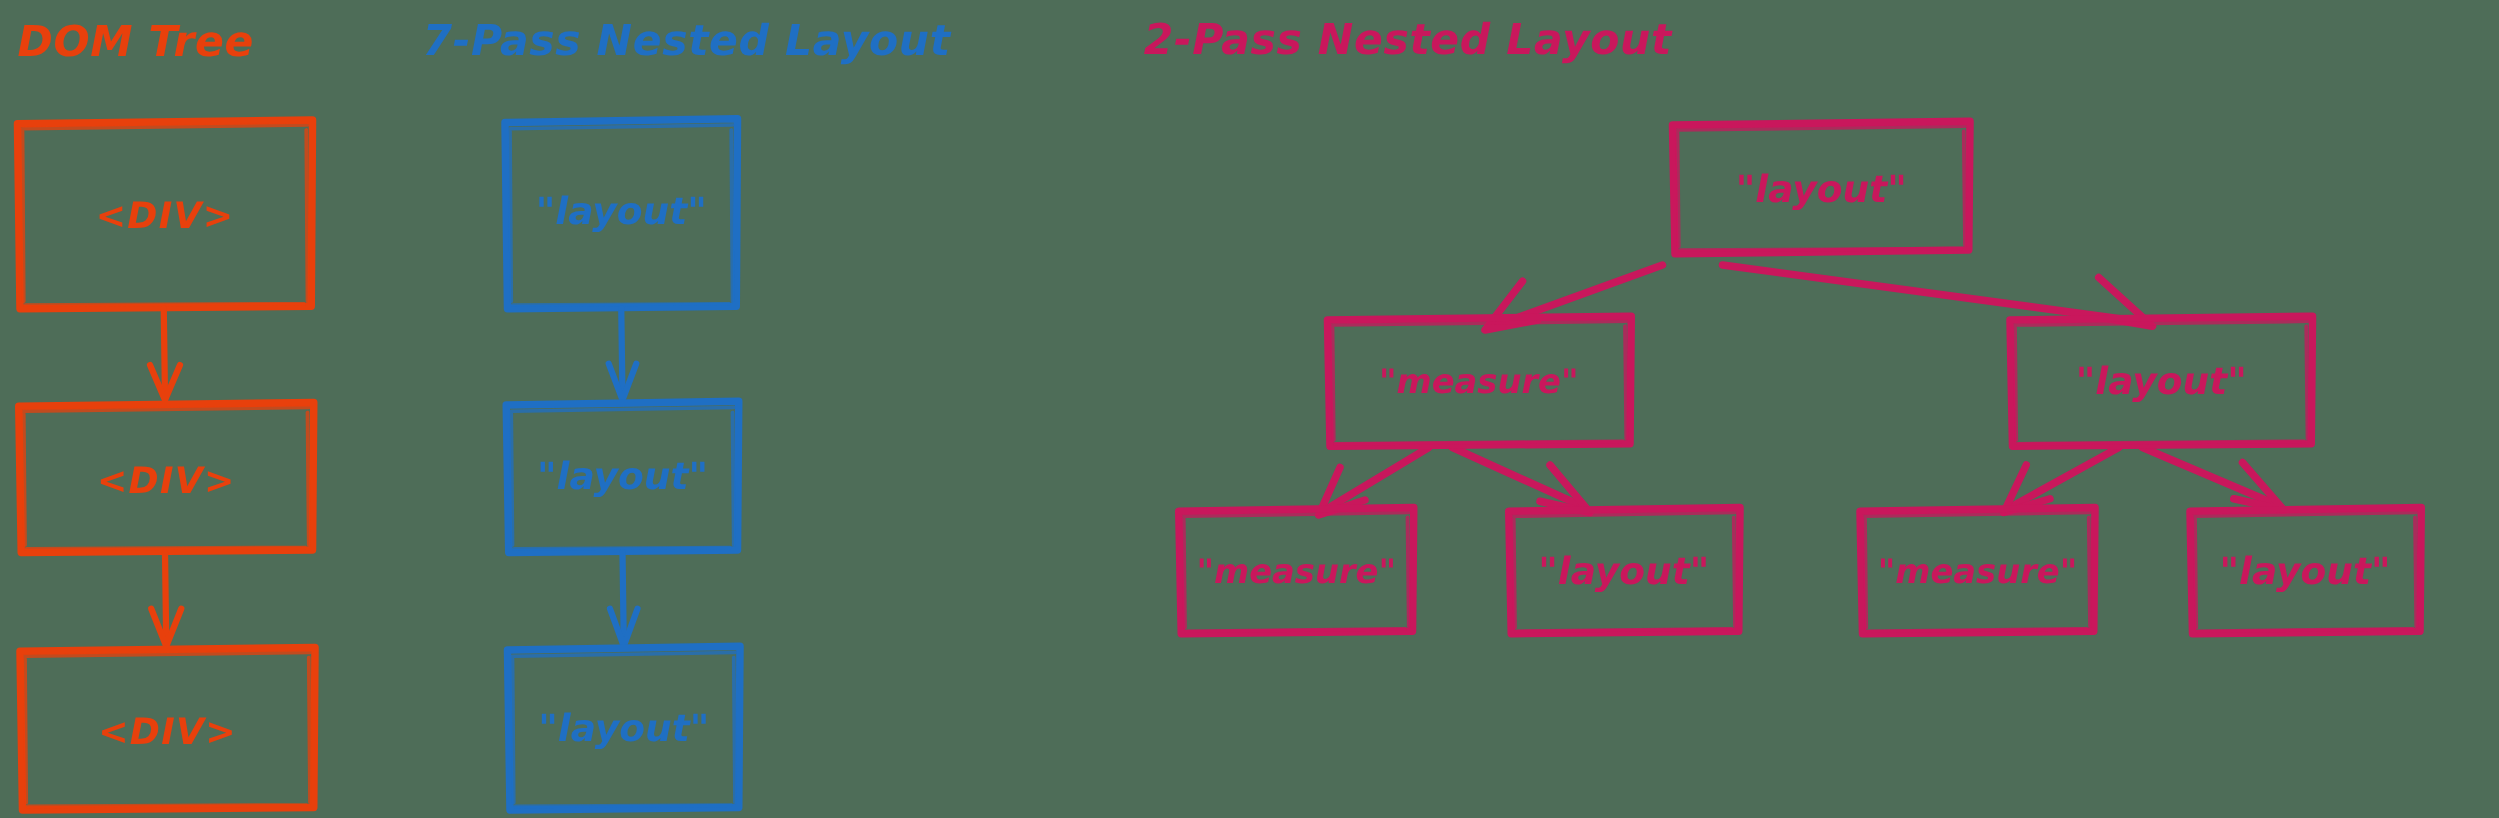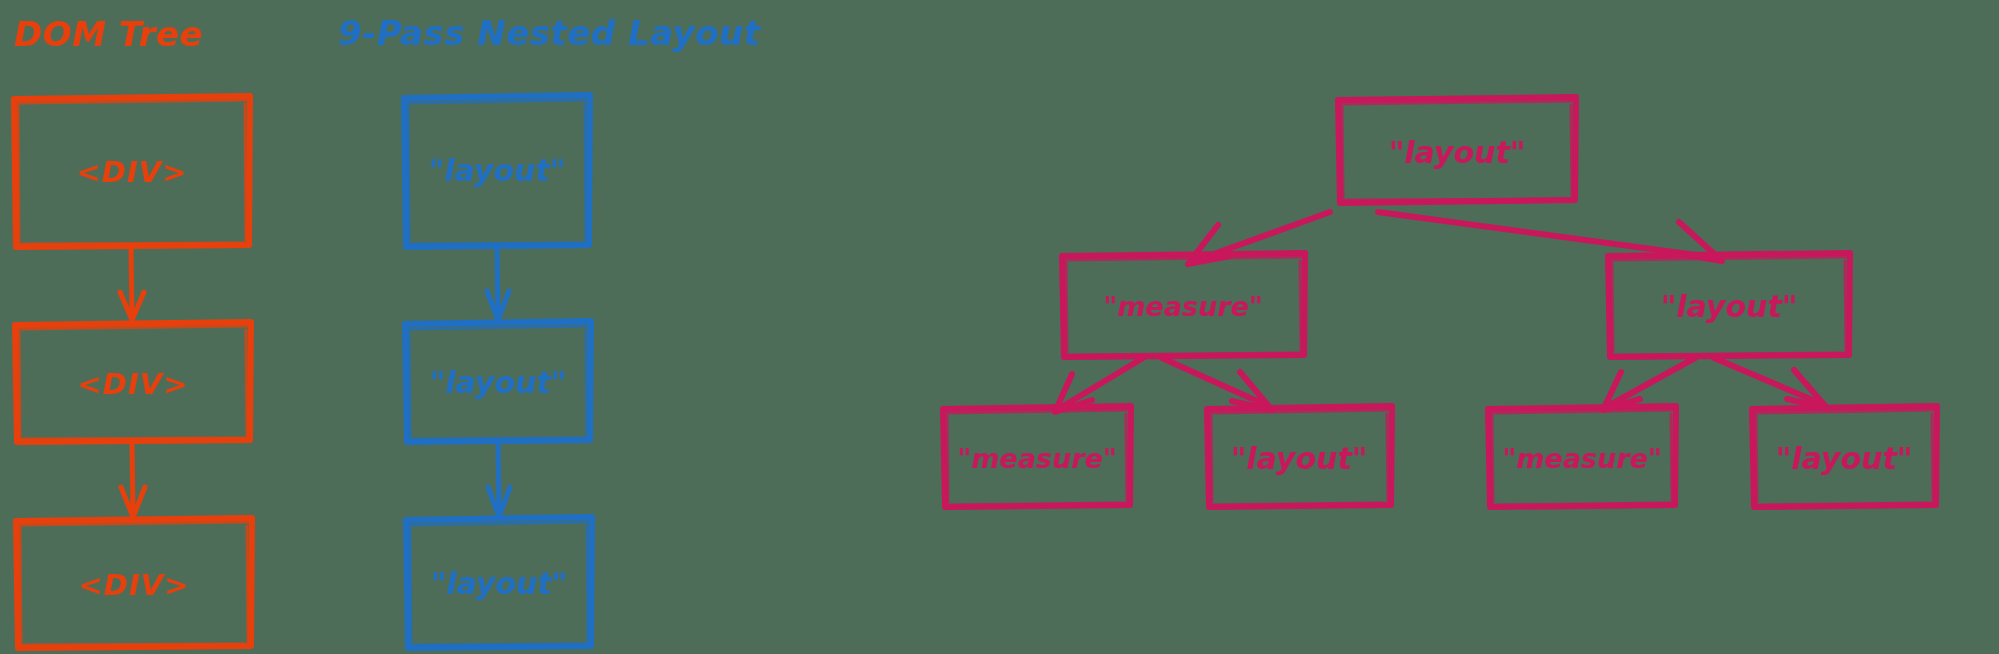--- a/index.html
+++ b/index.html
@@ -48,22 +48,23 @@
   .sketch-box { fill: none; stroke-linecap: round; stroke-linejoin: round; }
   .sketch-arrow { fill: none; stroke-linecap: round; stroke-linejoin: round; }
 </style>
 </head>
 <body>
 
 <div id="canvas">
 
   <div class="heading" style="left:14px; top:14px; color:#e8400c;">DOM Tree</div>
 
-  <div class="heading" style="left:338px; top:13px; color:#1f6fc4;">9-Pass Nested Layout</div>
-
+  <div class="heading" style="left:338px; top:13px; color:#1f6fc4;">7-Pass Nested Layout</div>
+
+  <div class="heading" style="left:915px; top:12px; color:#c9175c;">2-Pass Nested Layout</div>
 
   <svg class="layer" viewBox="0 0 1999 654" preserveAspectRatio="none">
 
     <g>
 
       <g>
         <path class="sketch-box" stroke="#e8400c" stroke-width="6" d="M14,99 L250,96 L249,245 L16,247 Z"></path>
         <path class="sketch-box" stroke="#e8400c" stroke-width="3" opacity="0.75" d="M18,103 L246,100 M245,104 L246,241 M243,243 L20,244 M19,241 L18,105"></path>
       </g>
 

